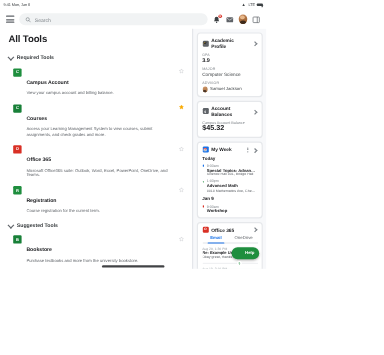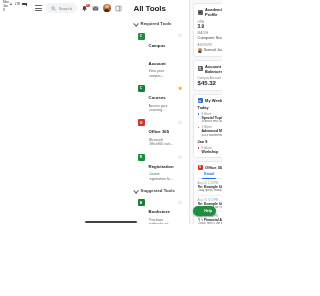--- a/index.html
+++ b/index.html
@@ -2,21 +2,21 @@
 <html><head>
 <meta charset="utf-8">
 <style>
   * { box-sizing: border-box; margin: 0; padding: 0; }
   html, body {
     width: 222px; height: 296px;
     font-family: "Liberation Sans", sans-serif;
     background: #ffffff;
     overflow: hidden;
   }
-  #app { width: 222px; height: 224px; position: relative; display: flex; flex-direction: row; background:#fff; }
+  #app { width: 222px; height: 224px; position: relative; display: flex; flex-direction: column; background:#fff; }
 
   
   .statusbar {
     height: 8px; flex: 0 0 8px;
     display: flex; align-items: center; justify-content: space-between;
     padding: 0 3px; background: #ffffff;
     font-size: 3.2px; color: #3c4043; letter-spacing: -0.05px;
   }
   .sb-left { display:flex; align-items:center; gap:1.5px; }
   .sb-right { display:flex; align-items:center; gap:1.5px; }

